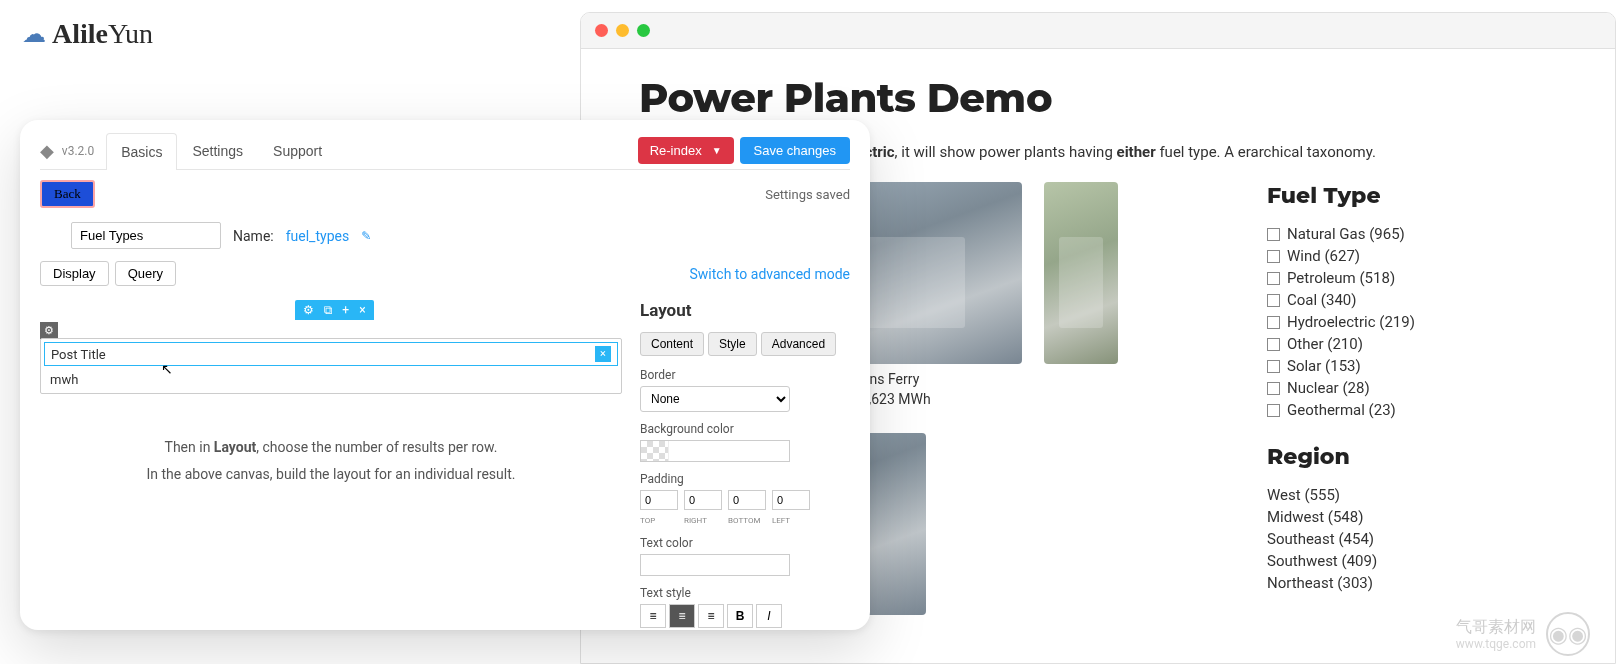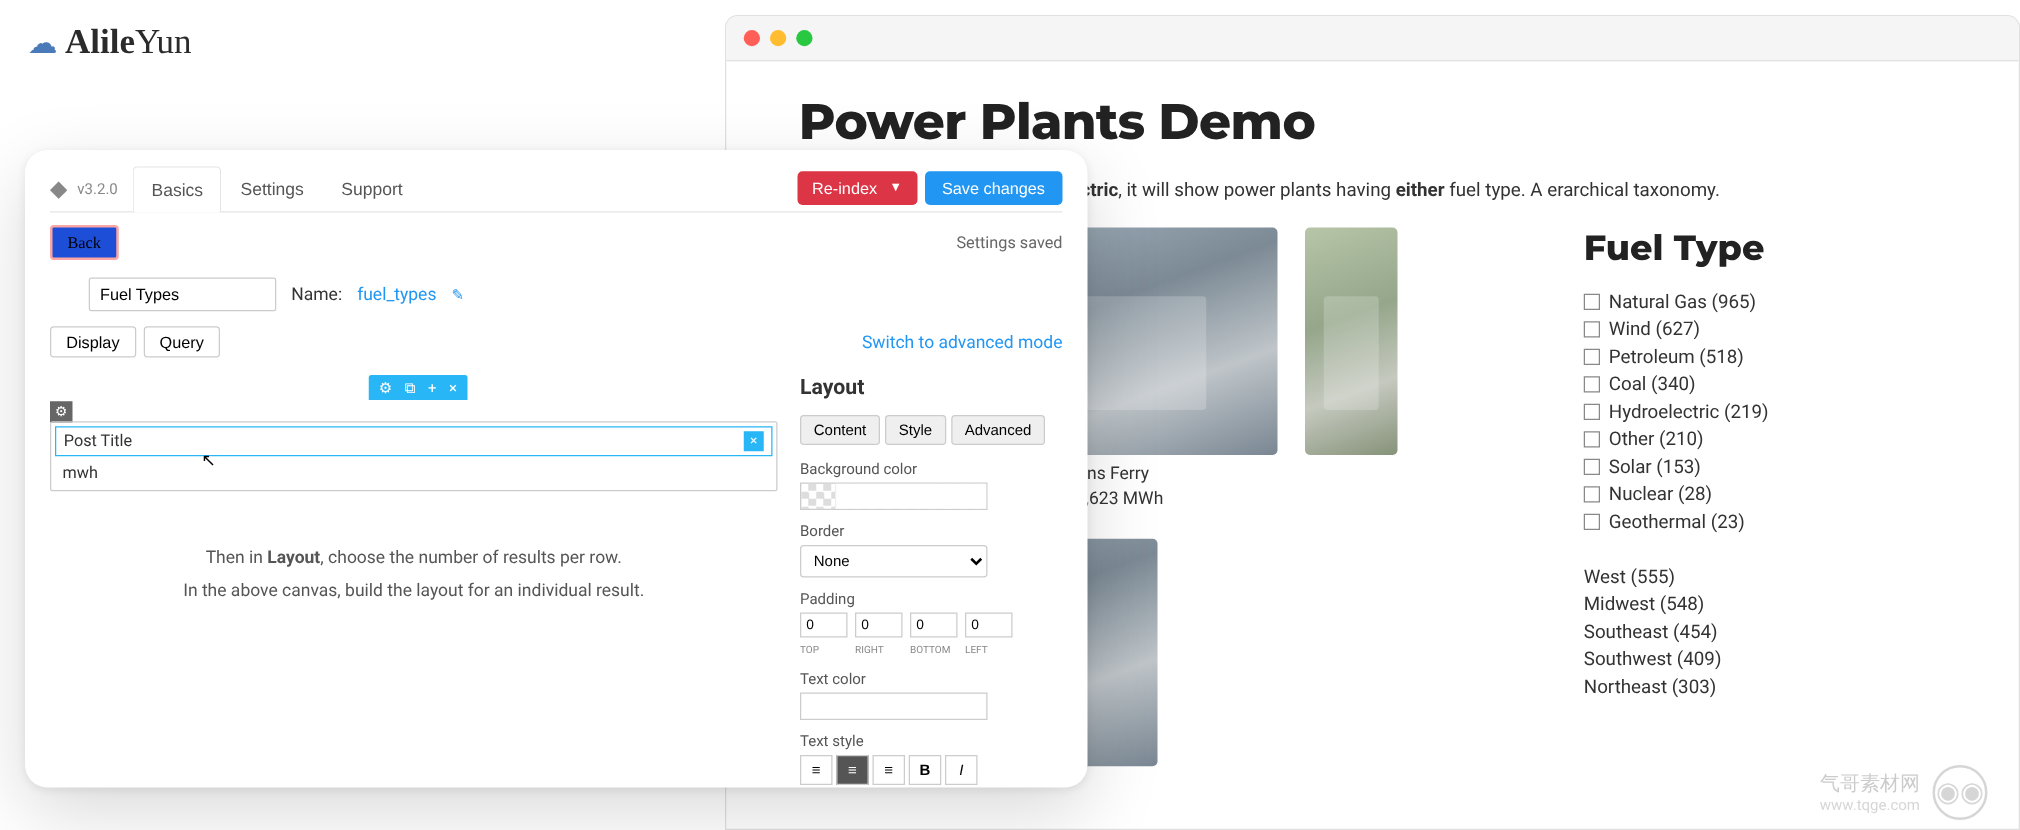--- a/index.html
+++ b/index.html
@@ -293,21 +293,21 @@
 .result-img.dark { background: linear-gradient(160deg, #a8b8c5 0%, #7c8a95 40%, #bfc5c9 70%, #798692 100%); }
 .result-img::after {
   content: '';
   position: absolute;
   left: 20%; top: 30%; width: 60%; height: 50%;
   background: rgba(255,255,255,0.2);
   border-radius: 3px;
 }
 .result-caption { text-align: center; font-size: 14px; color: #333; margin-top: 6px; line-height: 1.4; }
 .demo-sidebar { flex: 1; }
-.facet-title { font-size: 28px; font-weight: 800; color: #222; margin-bottom: 14px; font-family: Montserrat, sans-serif;}
+.facet-title { font-size: 22px; font-weight: 800; color: #222; margin-bottom: 14px; font-family: Montserrat, sans-serif;}
 .facet-list { list-style: none; margin-bottom: 22px; }
 .facet-item {
   display: flex;
   align-items: center;
   gap: 7px;
   font-size: 15px;
   color: #333;
   padding: 2px 0;
 }
 .facet-cb {
@@ -403,20 +403,21 @@
             </li>
           <li class="facet-item">
               <span class="facet-cb"></span>
               <span>Nuclear (28)</span>
             </li>
           <li class="facet-item">
               <span class="facet-cb"></span>
               <span>Geothermal (23)</span>
             </li>
         </ul>
+        <h3 class="facet-title">Region</h3>
         <ul class="facet-list">
           <li class="facet-item">
               <span>West (555)</span>
             </li>
           <li class="facet-item">
               <span>Midwest (548)</span>
             </li>
           <li class="facet-item">
               <span>Southeast (454)</span>
             </li>
@@ -487,28 +488,28 @@
       </div>
     </div>
     <div class="canvas-right">
       <h3 class="layout-heading">Layout</h3>
       <div class="layout-tabs">
         <button class="layout-tab">Content</button>
         <button class="layout-tab">Style</button>
         <button class="layout-tab">Advanced</button>
       </div>
       <div class="layout-field">
-        <div class="layout-label">Background color</div>
-        <div class="bg-swatch"></div>
-      </div>
-      <div class="layout-field">
         <div class="layout-label">Border</div>
         <select class="select-border">
           <option>None</option>
         </select>
+      </div>
+      <div class="layout-field">
+        <div class="layout-label">Background color</div>
+        <div class="bg-swatch"></div>
       </div>
       <div class="layout-field">
         <div class="layout-label">Padding</div>
         <div class="padding-inputs">
           <div class="pad-box"><input value="0" style=""><label>Top</label></div>
           <div class="pad-box"><input value="0" style=""><label>Right</label></div>
           <div class="pad-box"><input value="0" style=""><label>Bottom</label></div>
           <div class="pad-box"><input value="0" style=""><label>Left</label></div>
         </div>
       </div>

